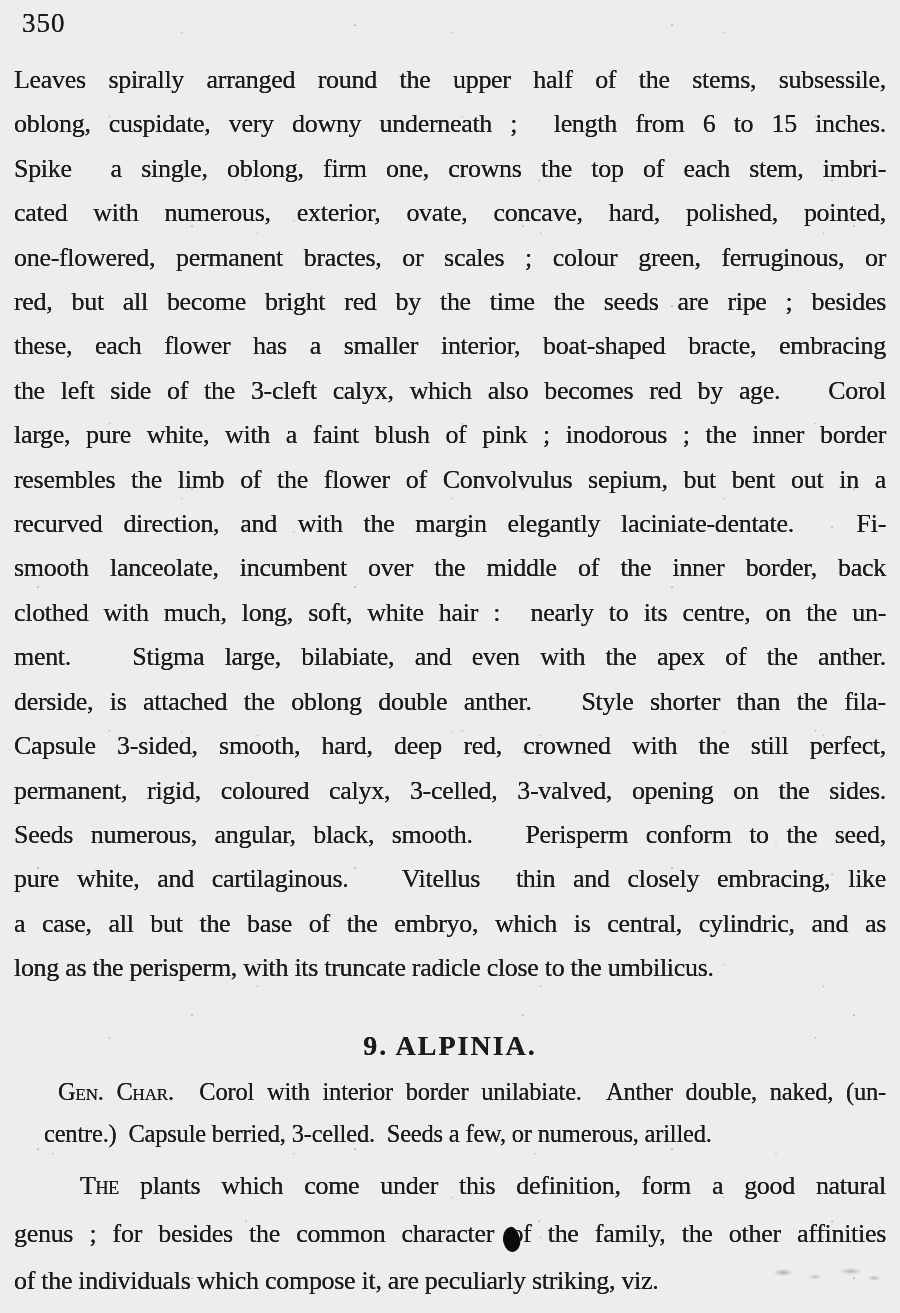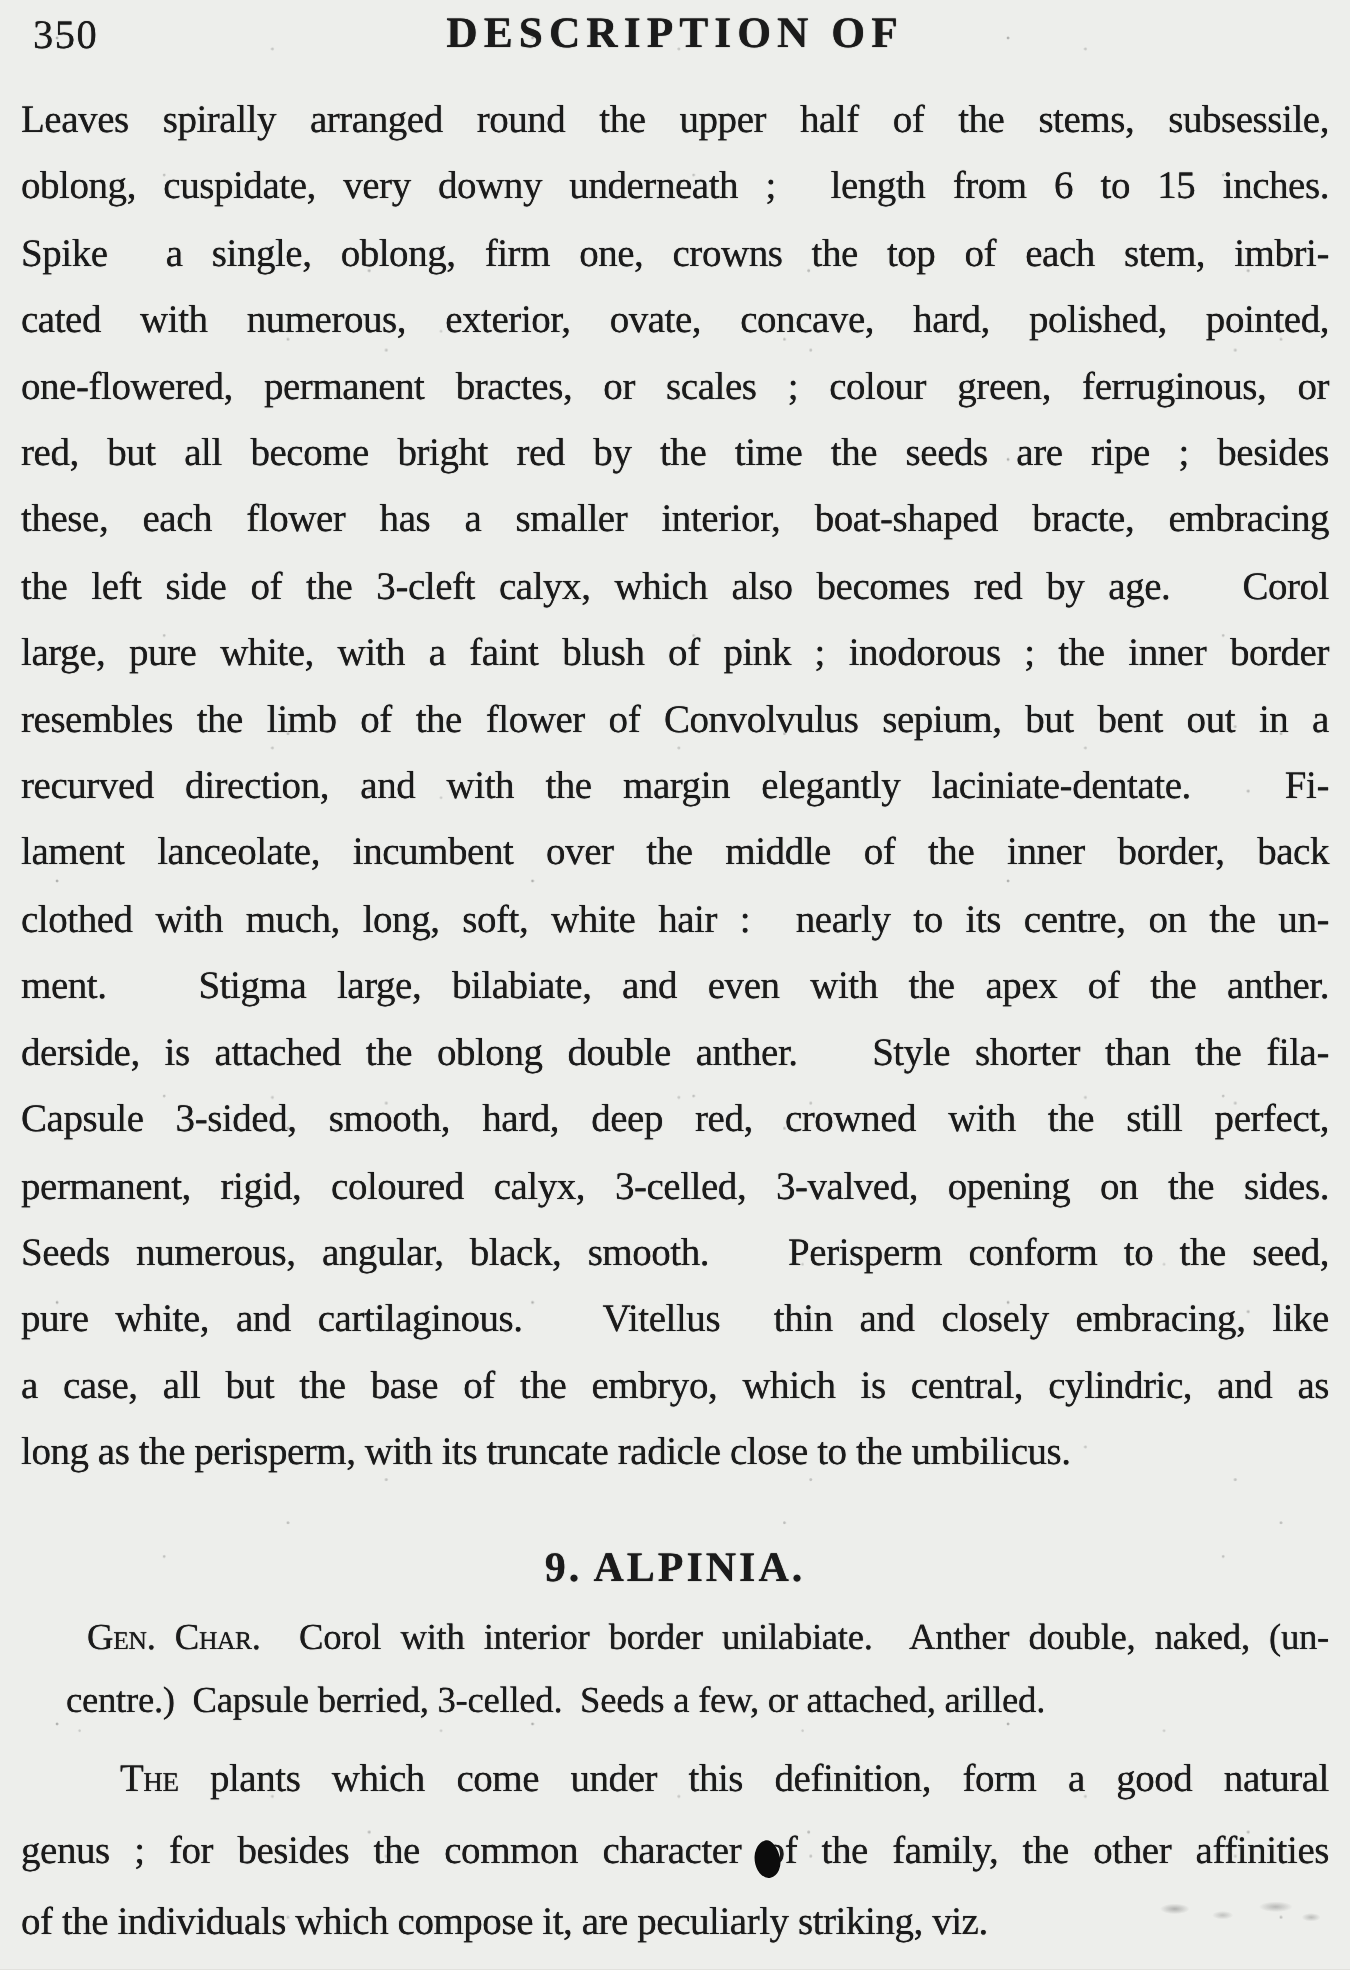--- a/index.html
+++ b/index.html
@@ -79,51 +79,50 @@
     filter: blur(.4px);
   }
 </style>
 </head>
 <body>
 
 <div class="page">
 
   <div class="pgnum">350</div>
 
-  <div class="running-header">DESCRIPTION OF</div>
 
   <div class="textblock body-text">
       <div class="tline just"><span class="it">Leaves</span><span> spirally arranged round the upper half of the stems, subsessile,</span></div>
       <div class="tline just"><span>oblong, cuspidate, very downy underneath ;  length from 6 to 15 inches.</span></div>
       <div class="tline just"><span class="it">Spike</span><span>  a single, oblong, firm one, crowns the top of each stem, imbri-</span></div>
       <div class="tline just"><span>cated with numerous, exterior, ovate, concave, hard, polished, pointed,</span></div>
       <div class="tline just"><span>one-flowered, permanent bractes, or scales ; colour green, ferruginous, or</span></div>
       <div class="tline just"><span>red, but all become bright red by the time the seeds are ripe ; besides</span></div>
       <div class="tline just"><span>these, each flower has a smaller interior, boat-shaped bracte, embracing</span></div>
       <div class="tline just"><span>the </span><span class="it">left</span><span> side of the 3-cleft </span><span class="it">calyx</span><span>, which also becomes red by age.   </span><span class="it">Corol</span></div>
       <div class="tline just"><span>large, pure white, with a faint blush of pink ; inodorous ; the inner border</span></div>
       <div class="tline just"><span>resembles the limb of the flower of </span><span class="it">Convolvulus sepium</span><span>, but bent out in a</span></div>
       <div class="tline just"><span>recurved direction, and with the margin elegantly laciniate-dentate.   </span><span class="it">Fi-</span></div>
-      <div class="tline just"><span class="it">lament</span><span> lanceolate, incumbent over the middle of the inner border, back</span></div>
+      <div class="tline just"><span class="it">smooth</span><span> lanceolate, incumbent over the middle of the inner border, back</span></div>
       <div class="tline just"><span>clothed with much, long, soft, white hair :  nearly to its centre, on the un-</span></div>
       <div class="tline just"><span>ment.   </span><span class="it">Stigma</span><span> large, bilabiate, and even with the apex of the anther.</span></div>
       <div class="tline just"><span>derside, is attached the oblong </span><span class="it">double anther</span><span>.   </span><span class="it">Style</span><span> shorter than the fila-</span></div>
       <div class="tline just"><span class="it">Capsule</span><span> 3-sided, smooth, hard, deep red, crowned with the still perfect,</span></div>
       <div class="tline just"><span>permanent, rigid, coloured calyx, 3-celled, 3-valved, opening on the sides.</span></div>
       <div class="tline just"><span class="it">Seeds</span><span> numerous, angular, black, smooth.   Perisperm conform to the seed,</span></div>
       <div class="tline just"><span>pure white, and cartilaginous.   </span><span class="it">Vitellus</span><span>  thin and closely embracing, like</span></div>
       <div class="tline just"><span>a case, all but the base of the </span><span class="it">embryo</span><span>, which is central, cylindric, and as</span></div>
       <div class="tline"><span>long as the perisperm, with its truncate </span><span class="it">radicle</span><span> close to the umbilicus.</span></div>
     </div>
 
   <div class="section-heading">9. ALPINIA.</div>
 
   <div class="textblock gen-char">
       <div class="tline just"><span class="sc">Gen. Char.</span><span>  </span><span class="it">Corol</span><span> with interior border unilabiate.  </span><span class="it">Anther</span><span> double, naked, (un-</span></div>
-      <div class="tline" style="text-indent: 30px;"><span>centre.)  </span><span class="it">Capsule</span><span> berried, 3-celled.  </span><span class="it">Seeds</span><span> a few, or attached, arilled.</span></div>
+      <div class="tline" style="text-indent: 30px;"><span>centre.)  </span><span class="it">Capsule</span><span> berried, 3-celled.  </span><span class="it">Seeds</span><span> a few, or numerous, arilled.</span></div>
     </div>
 
   <div class="textblock intro-par">
       <div class="tline just" style="text-indent: 22px;"><span class="sc">The</span><span> plants which come under this definition, form a good natural</span></div>
       <div class="tline just"><span>genus ; for besides the common character of the family, the other affinities</span></div>
       <div class="tline"><span>of the individuals which compose it, are peculiarly striking, viz.</span></div>
     </div>
 
   <div class="ink-blot"></div>
 

